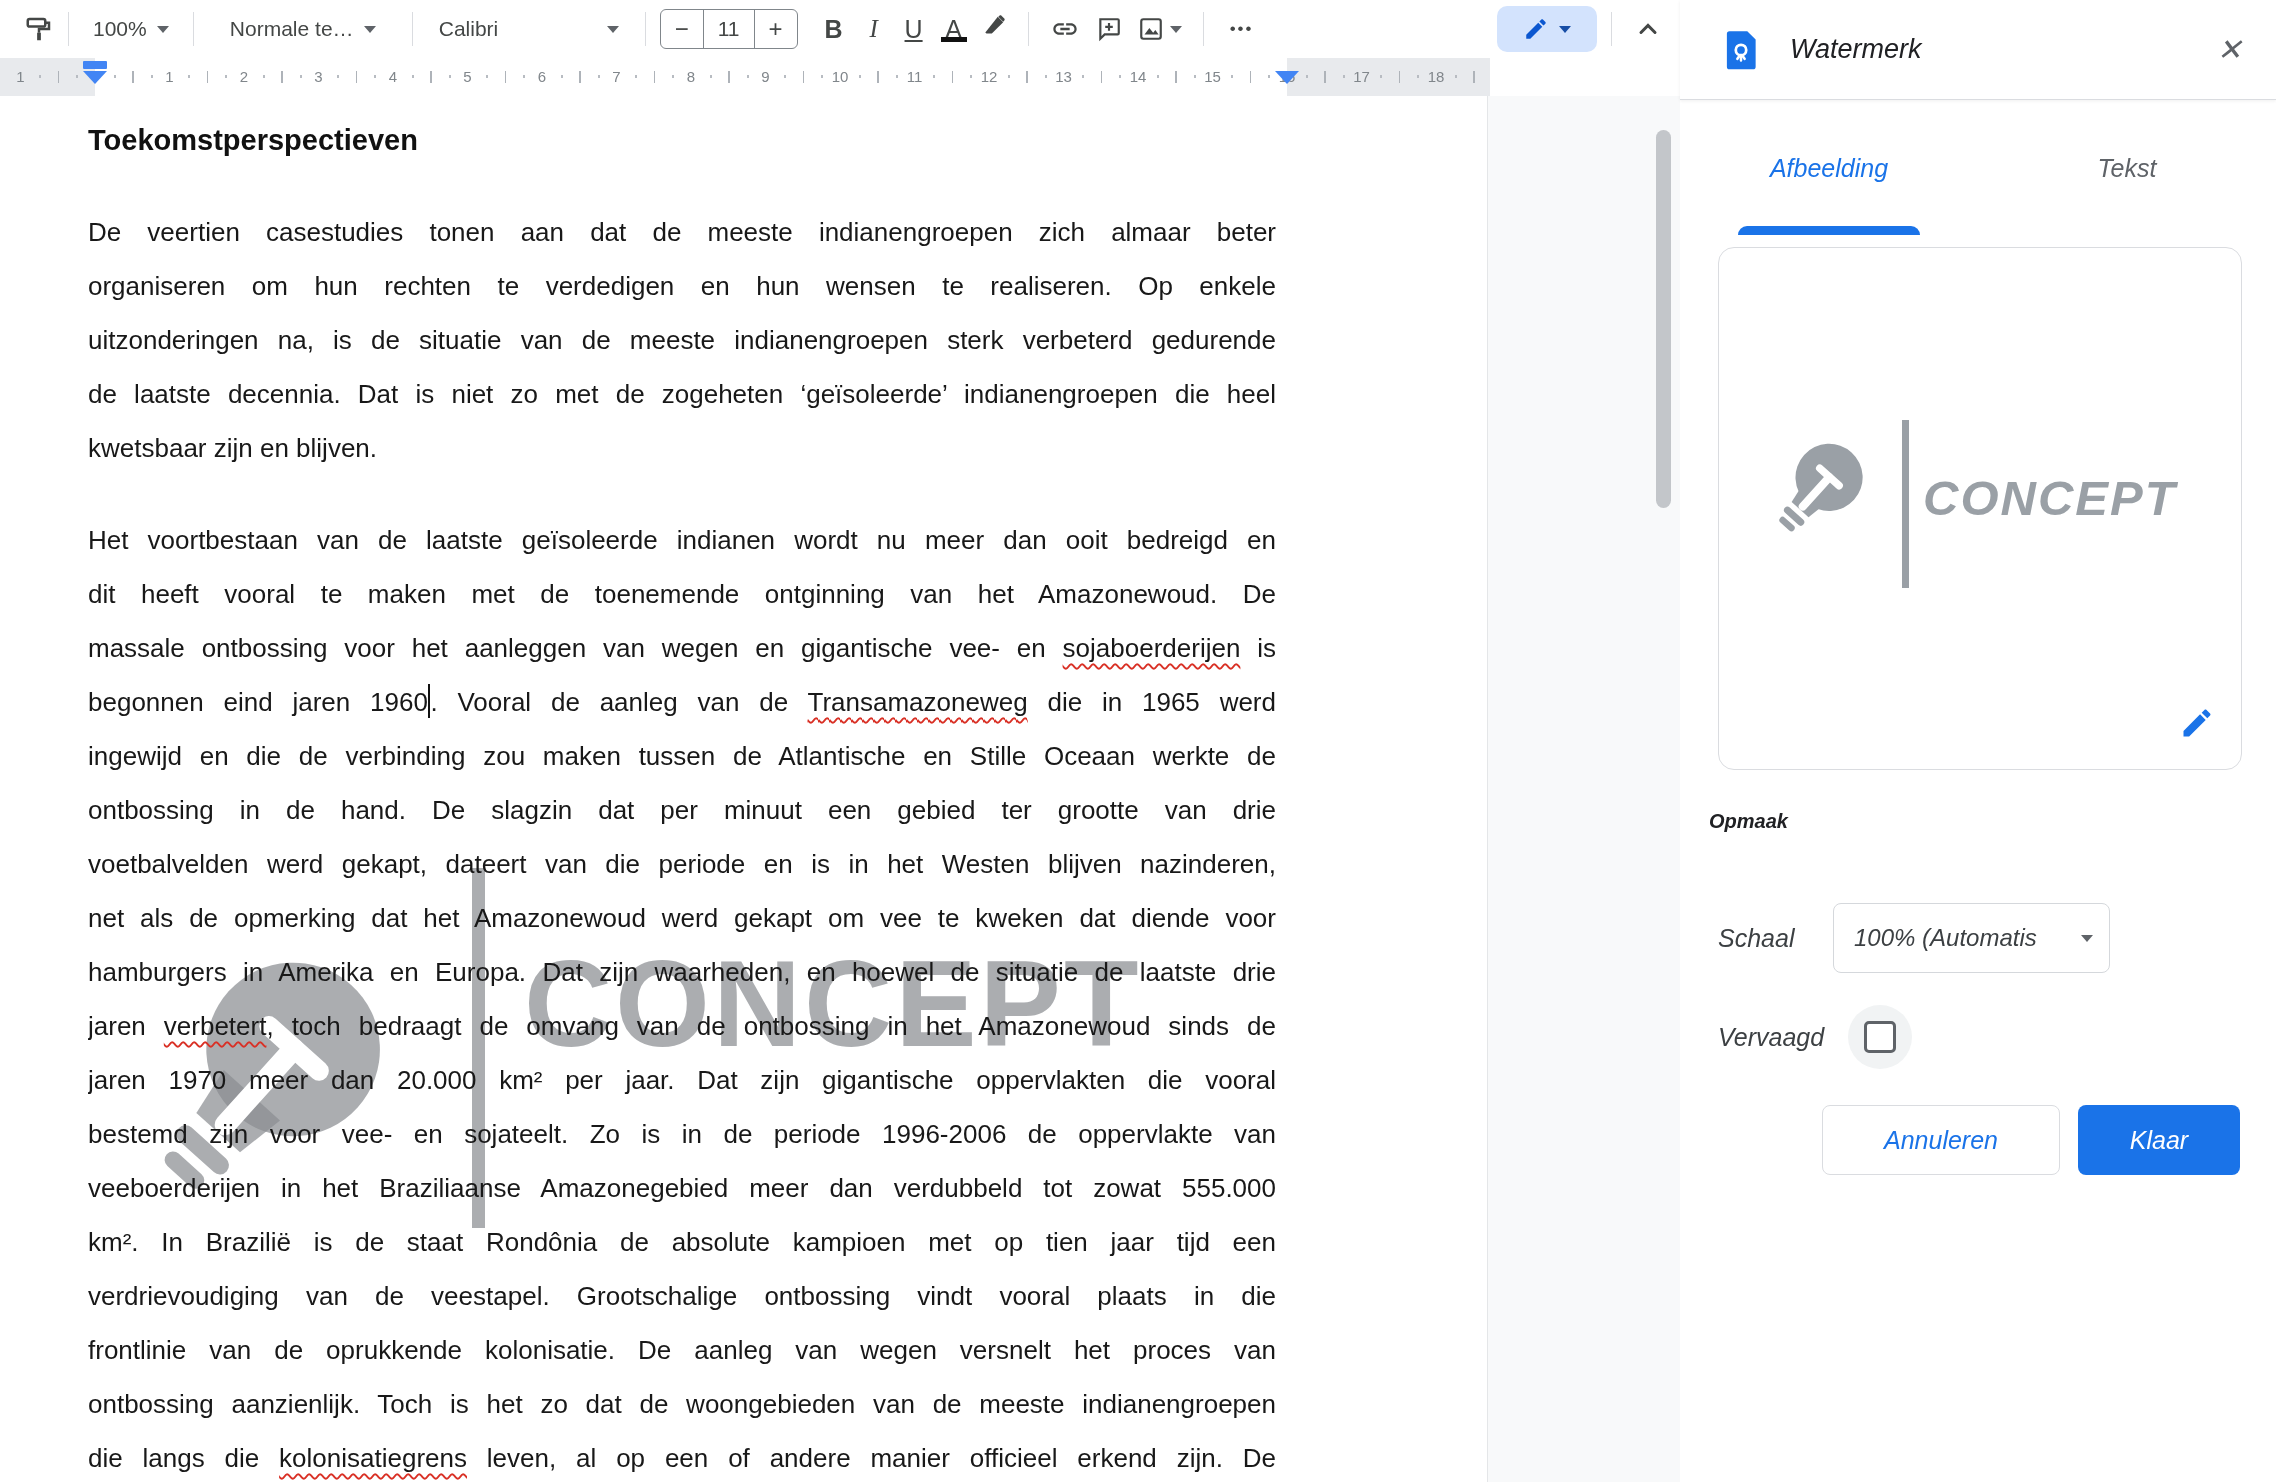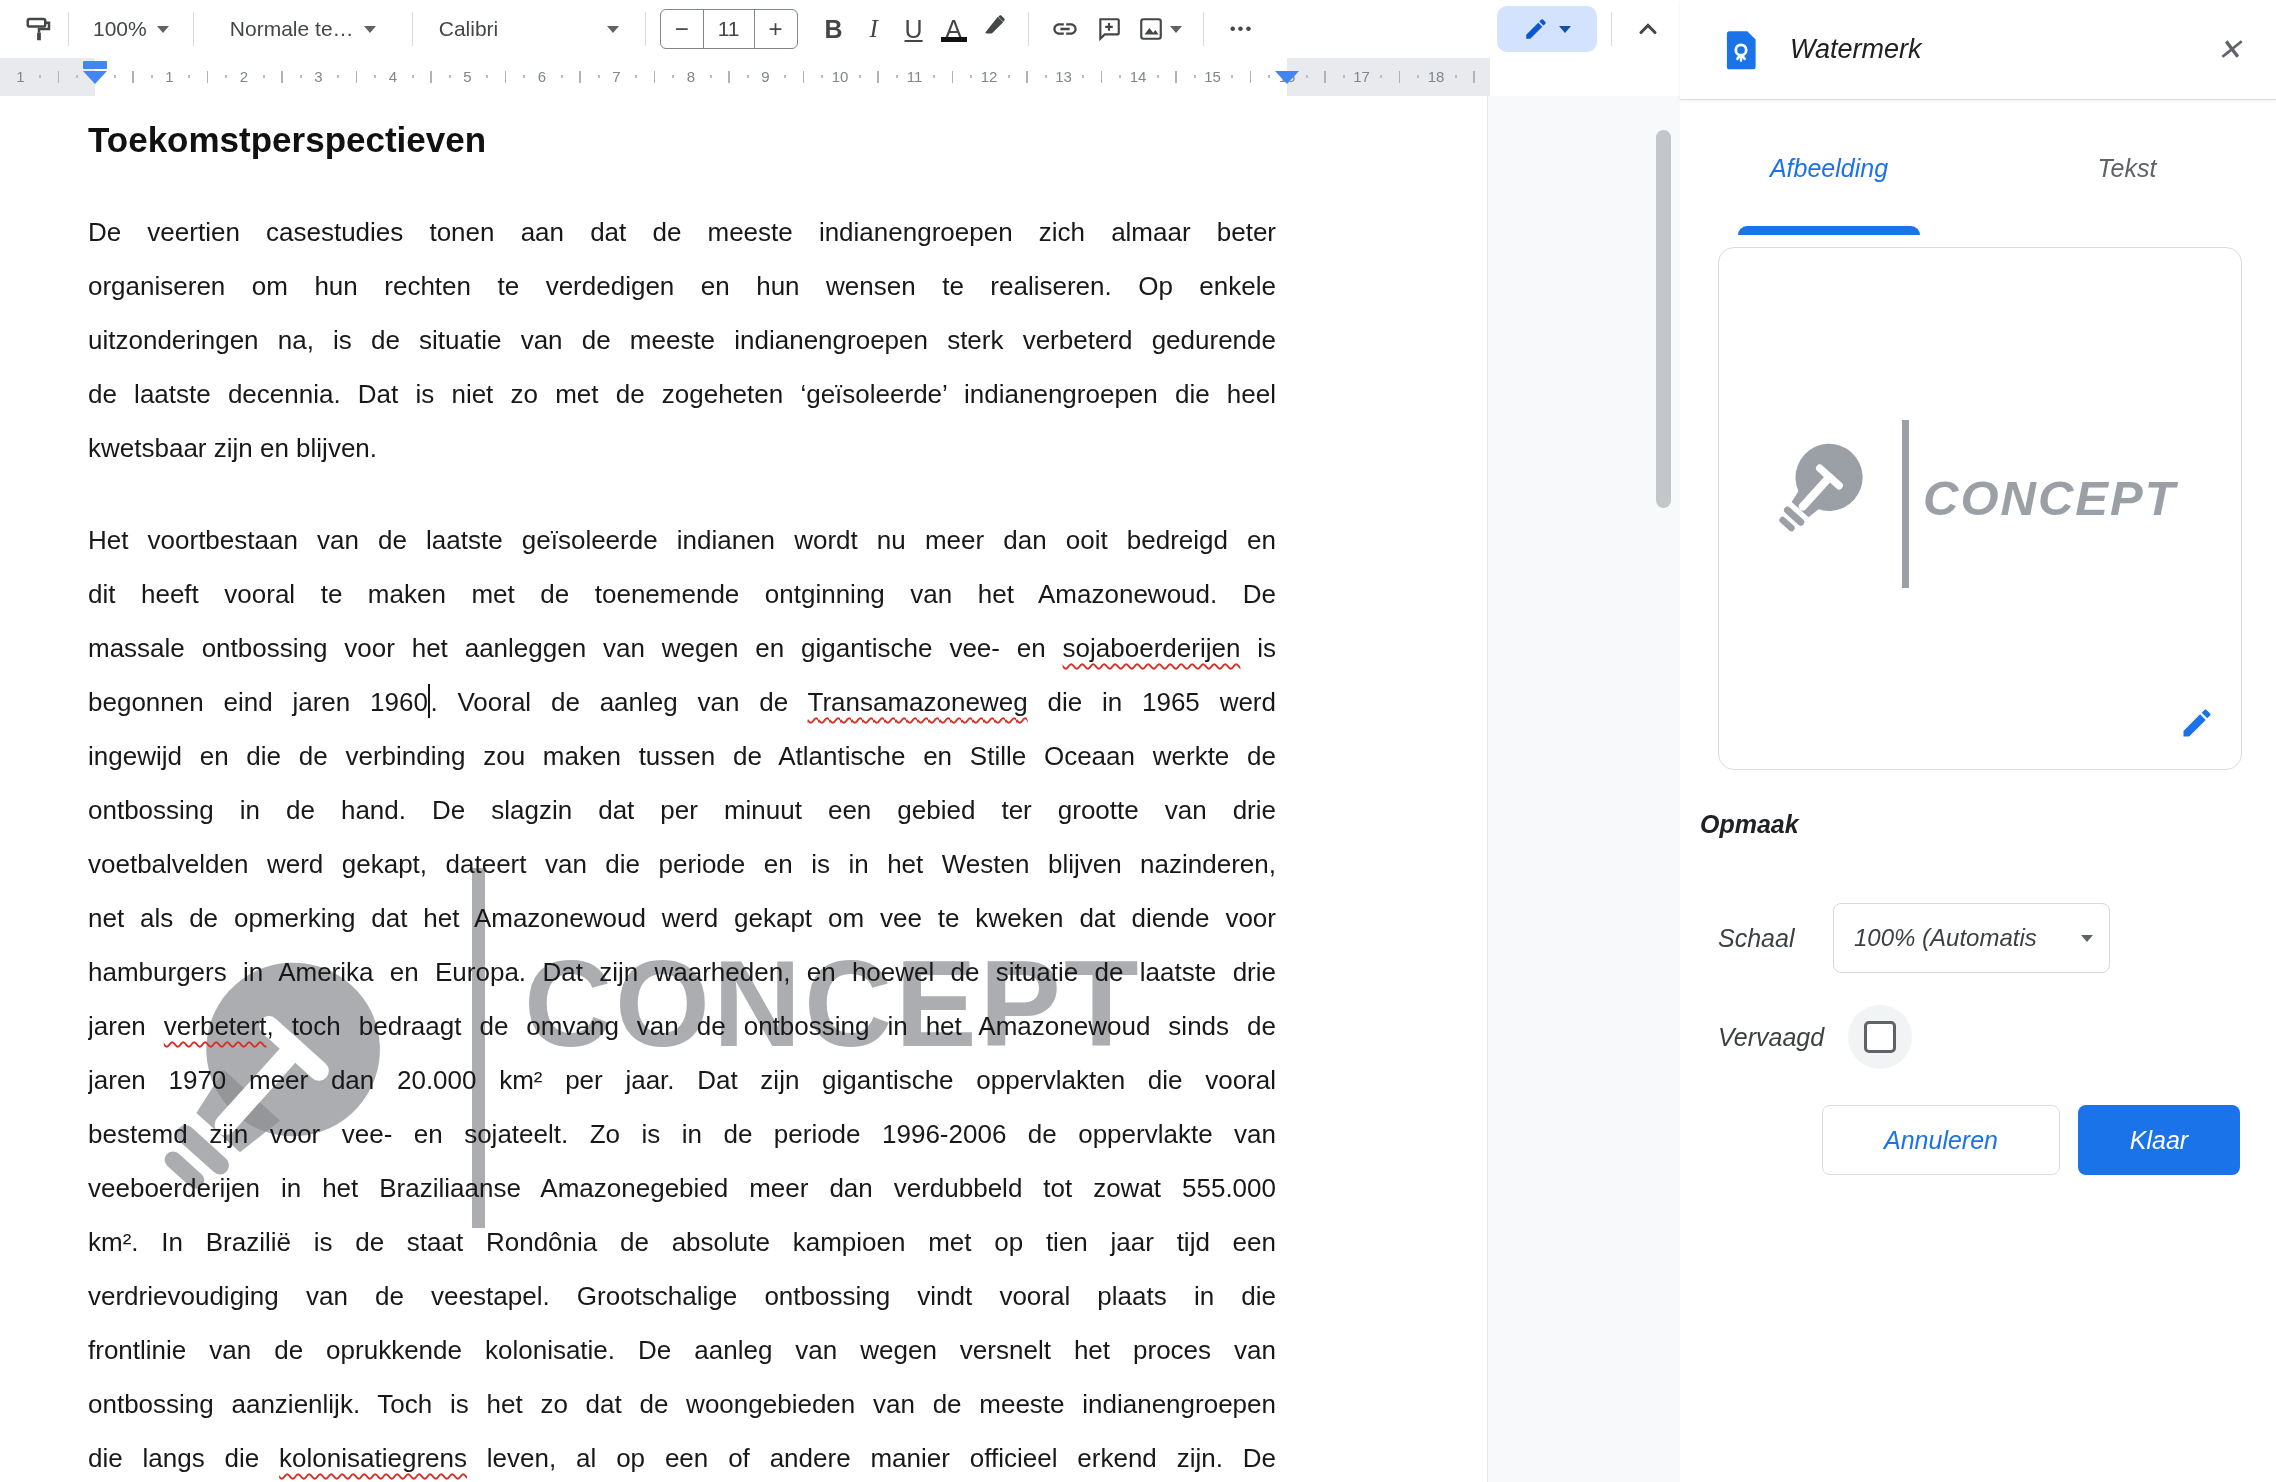--- a/index.html
+++ b/index.html
@@ -38,21 +38,21 @@
   #gray-strip{position:absolute;left:1487px;top:96px;width:193px;height:1386px;background:#f8f9fa;}
   #scroll-thumb{position:absolute;left:1656px;top:130px;width:15px;height:378px;background:#c3c6ca;border-radius:8px;}
   #page{position:absolute;left:0;top:96px;width:1487px;height:1386px;background:#fff;
         border-right:1px solid #e4e6e8;}
   #doc-watermark{position:absolute;left:0;top:0;width:1487px;height:1386px;z-index:1;color:rgba(138,141,145,0.72);}
   #wm-bulb-doc{position:absolute;left:112px;top:800px;width:336px;}
   #wm-bar-doc{position:absolute;left:472px;top:772px;width:13px;height:360px;background:rgba(138,141,145,0.72);}
   #wm-text-doc{position:absolute;left:524px;top:838px;font-size:122px;font-weight:700;letter-spacing:3px;
                color:rgba(138,141,145,0.72);}
   #doc-content{position:absolute;left:88px;top:22px;width:1200px;z-index:2;color:#181818;}
-  #doc-title{font-size:35px;font-weight:700;line-height:44px;margin-bottom:43px;color:#111;}
+  #doc-title{font-size:29px;font-weight:700;line-height:44px;margin-bottom:43px;color:#111;}
   .para{margin:0 12px 38px 0;}
   .line{font-size:26px;line-height:54px;height:54px;overflow:hidden;text-align:justify;
         text-align-last:justify;text-justify:inter-word;}
   .line.last{text-align-last:left;}
   .sq{text-decoration:underline;text-decoration-style:wavy;text-decoration-color:#d93025;
       text-decoration-thickness:2px;text-underline-offset:6px;}
   .textcaret{display:inline-block;width:2.5px;height:34px;background:#111;vertical-align:-7px;}
 
   
   #panel{position:absolute;left:1680px;top:0;width:596px;height:1482px;background:#fff;box-sizing:border-box;font-style:italic;}
@@ -65,21 +65,21 @@
        font-size:25px;font-weight:500;color:#5f6368;cursor:pointer;}
   .tab.active{color:#1a73e8;}
   .tab .underline{position:absolute;bottom:0;left:50%;transform:translateX(-50%);width:182px;height:9px;
                   background:#1a73e8;border-radius:9px 9px 0 0;}
   #preview-card{position:absolute;left:38px;top:247px;width:524px;height:523px;border:1.5px solid #dadce0;
                 border-radius:16px;box-sizing:border-box;}
   #wm-bulb-prev{position:absolute;left:40px;top:170px;width:130px;color:#9aa0a6;}
   #wm-bar-prev{position:absolute;left:183px;top:172px;width:7px;height:168px;background:#9aa0a6;}
   #wm-text-prev{position:absolute;left:204px;top:222px;font-size:49px;font-weight:700;letter-spacing:2px;color:#9aa0a6;}
   #preview-edit{position:absolute;right:26px;bottom:28px;width:36px;height:36px;cursor:pointer;}
-  #opmaak-title{position:absolute;left:20px;top:810px;font-size:25px;font-weight:700;color:#202124;}
+  #opmaak-title{position:absolute;left:29px;top:810px;font-size:20px;font-weight:700;color:#202124;}
   #schaal-label{position:absolute;left:38px;top:924px;font-size:25px;color:#3c4043;}
   #schaal-select{position:absolute;left:153px;top:903px;width:277px;height:70px;border:1.5px solid #d5d8dc;
                  border-radius:8px;box-sizing:border-box;display:flex;align-items:center;cursor:pointer;
                  padding:0 16px 0 20px;}
   #schaal-value{font-size:24px;color:#3c4043;white-space:nowrap;overflow:hidden;flex:1;}
   #vervaagd-label{position:absolute;left:38px;top:1023px;font-size:25px;color:#3c4043;}
   #check-halo{position:absolute;left:168px;top:1005px;width:64px;height:64px;border-radius:50%;
               background:#f1f3f4;display:flex;align-items:center;justify-content:center;cursor:pointer;}
   #checkbox{width:32px;height:32px;border:3.5px solid #5f6368;border-radius:5px;background:#fff;box-sizing:border-box;}
   #btn-cancel{position:absolute;left:142px;top:1105px;width:238px;height:70px;background:#fff;

